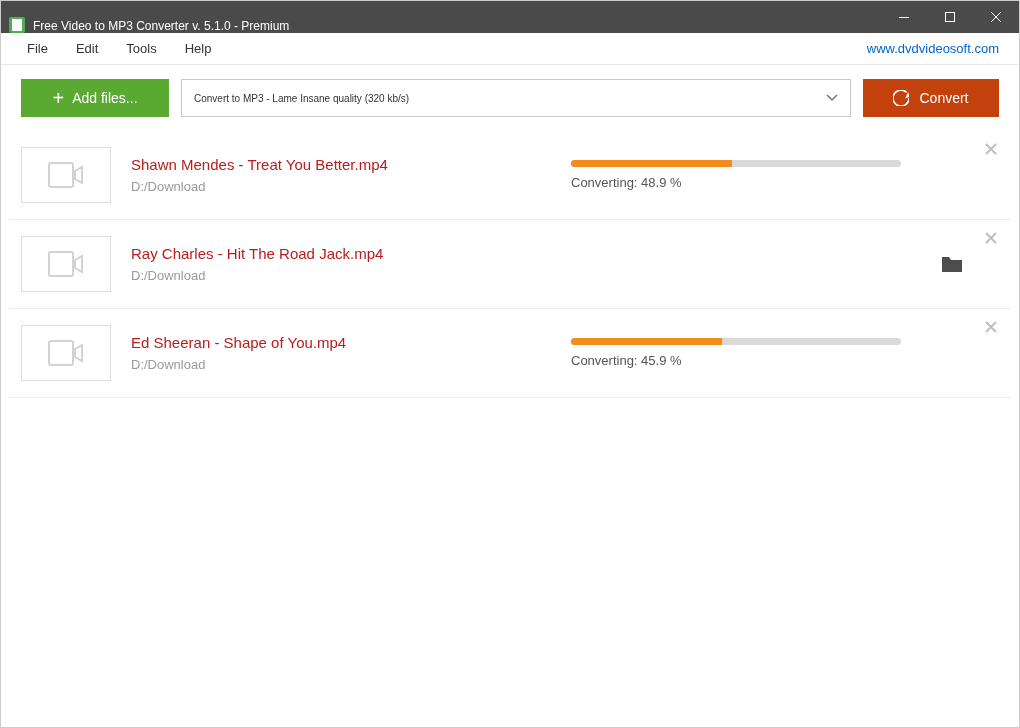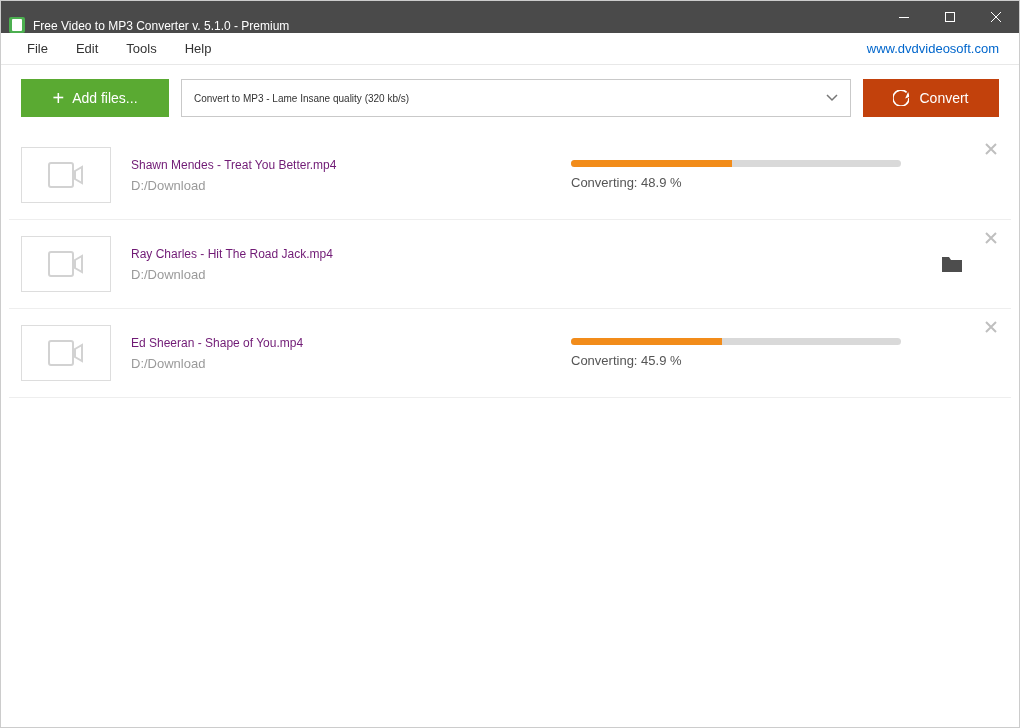--- a/index.html
+++ b/index.html
@@ -24,21 +24,21 @@
 .btn-add .plus { font-size: 20px; line-height: 0; font-weight: 300; }
 .format-select { flex: 1; height: 38px; border: 1px solid #c9c9c9; display: flex; align-items: center; padding: 0 12px; font-size: 10px; color: #333; background: #fff; cursor: pointer; position: relative; }
 .format-select .chev { position: absolute; right: 12px; color: #777; }
 .btn-convert { background: #c2410c; color: #fff; border: none; height: 38px; width: 136px; display: flex; align-items: center; justify-content: center; gap: 10px; font-size: 14px; cursor: pointer; }
 
 
 .list { padding: 0 8px; }
 .row { display: flex; align-items: center; padding: 16px 12px; border-bottom: 1px solid #eee; position: relative; }
 .thumb { width: 90px; height: 56px; border: 1px solid #ddd; display: flex; align-items: center; justify-content: center; color: #d2d2d2; }
 .meta { margin-left: 20px; width: 440px; }
-.meta .fname { font-size: 12px; color: #701a75; margin-bottom: 6px; }
+.meta .fname { font-size: 15px; color: #b91c1c; margin-bottom: 6px; }
 .meta .fpath { font-size: 13px; color: #9a9a9a; }
 .progress-col { flex: 1; padding-right: 20px; }
 .bar { width: 330px; height: 7px; background: #d9d9d9; border-radius: 4px; overflow: hidden; margin-bottom: 8px; }
 .bar .fill { height: 100%; background: #f28c1a; }
 .status { font-size: 13px; color: #555; }
 .row-close { position: absolute; top: 12px; right: 14px; color: #bfbfbf; cursor: pointer; font-size: 16px; }
 .folder-icon { color: #4d4d4d; margin-right: 36px; cursor: pointer; }
 
 svg { display: block; }
 </style>

